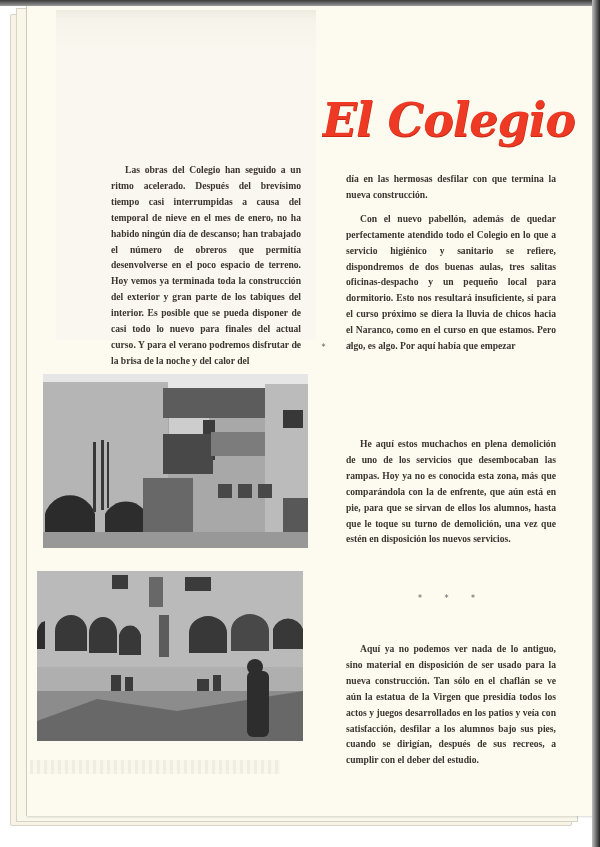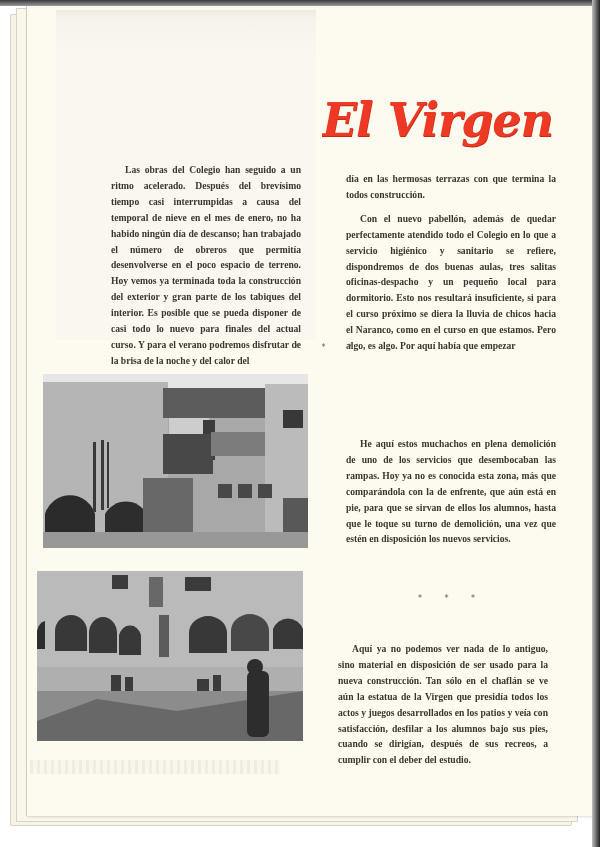--- a/index.html
+++ b/index.html
@@ -43,21 +43,21 @@
     }
     .col {
       position: absolute; font-family: "Liberation Serif", serif; font-weight: bold;
       font-size: 9.6px; line-height: 15.9px; color: #3b3530; text-align: justify;
     }
     .col p { margin: 8px; text-indent: 14px; }
     .col p.noindent { text-indent: 0; }
     .col-1 { left: 103px; top: 154px; width: 206px; }
     .col-2 { left: 338px; top: 163px; width: 226px; }
     .col-3 { left: 338px; top: 428px; width: 226px; }
-    .col-4 { left: 330px; top: 633px; width: 226px; }
+    .col-4 { left: 338px; top: 633px; width: 226px; }
     .stars {
       position: absolute; font-family: "DejaVu Sans", sans-serif; font-size: 8px;
       color: #555; letter-spacing: 10px;
     }
     .stars-1 { left: 295px; top: 343px; }
     .stars-2 { left: 418px; top: 594px; }
     .photo {
       position: absolute; overflow: hidden; background: #8f8f8c;
       filter: grayscale(1);
     }
@@ -73,28 +73,28 @@
 </head>
 <body>
 
 <div class="top-shadow"></div>
 <div class="back-sheet-2"></div>
 <div class="back-sheet-1"></div>
 
 <div class="page"></div>
 <div class="ghost-area"></div>
 
-<div class="title">El Virgen</div>
+<div class="title">El Colegio</div>
 
 <div class="col col-1">
   <p>Las obras del Colegio han seguido a un ritmo acelerado. Después del brevísimo tiempo casi interrumpidas a causa del temporal de nieve en el mes de enero, no ha habido ningún día de descanso; han trabajado el número de obreros que permitía desenvolverse en el poco espacio de terreno. Hoy vemos ya terminada toda la construcción del exterior y gran parte de los tabiques del interior. Es posible que se pueda disponer de casi todo lo nuevo para finales del actual curso. Y para el verano podremos disfrutar de la brisa de la noche y del calor del</p>
 </div>
 
 <div class="col col-2">
-  <p class="noindent">día en las hermosas terrazas con que termina la todos construcción.</p>
+  <p class="noindent">día en las hermosas desfilar con que termina la nueva construcción.</p>
   <p>Con el nuevo pabellón, además de quedar perfectamente atendido todo el Colegio en lo que a servicio higiénico y sanitario se refiere, dispondremos de dos buenas aulas, tres salitas oficinas-despacho y un pequeño local para dormitorio. Esto nos resultará insuficiente, si para el curso próximo se diera la lluvia de chicos hacia el Naranco, como en el curso en que estamos. Pero algo, es algo. Por aquí había que empezar</p>
 </div>
 
 <div class="stars stars-1">* * *</div>
 
 <div class="photo photo-1">
   <svg width="265" height="174" viewBox="0 0 265 174">
     <rect width="265" height="174" fill="#a9a8a4"></rect>
     <rect x="0" y="0" width="265" height="14" fill="#e8e6df"></rect>
     <rect x="0" y="8" width="125" height="160" fill="#b7b5b0"></rect>

